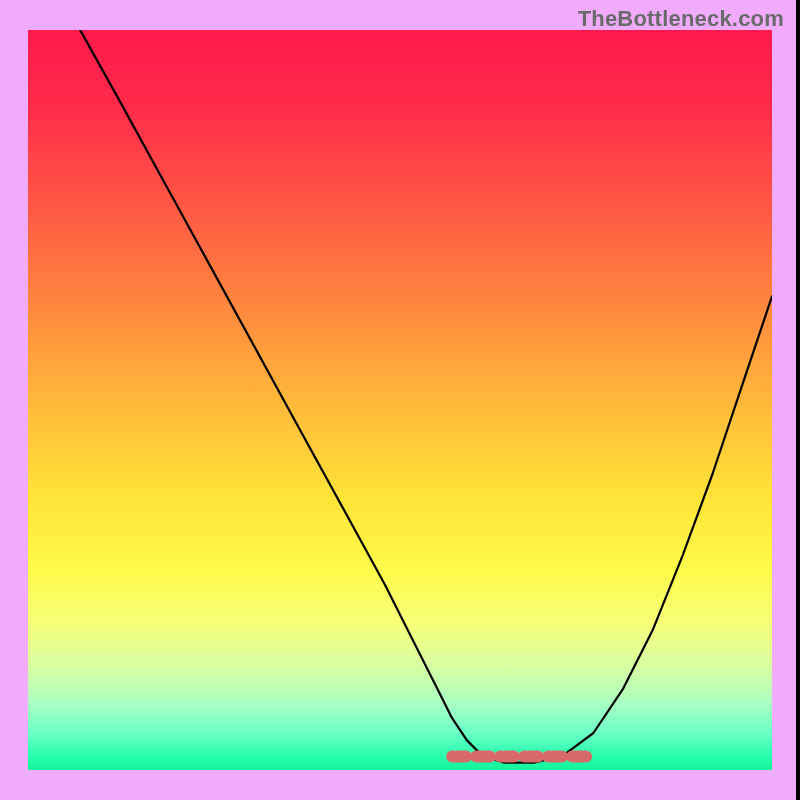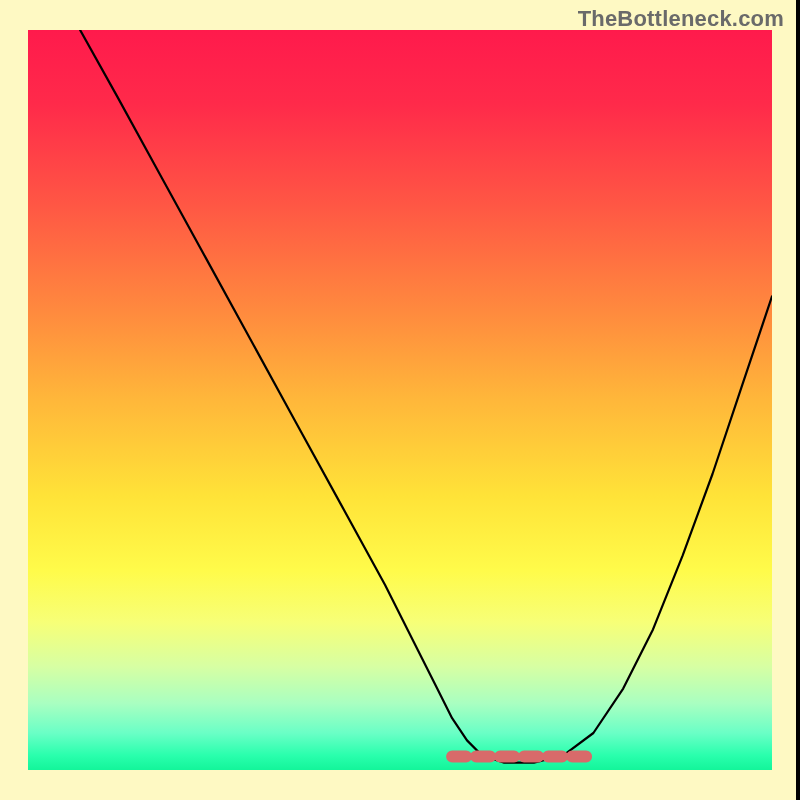--- a/index.html
+++ b/index.html
@@ -1,21 +1,21 @@
 <!DOCTYPE html>
 <html><head>
 <meta charset="utf-8">
 <style>
   * { margin: 0; padding: 0; box-sizing: border-box; }
   html, body { width: 800px; height: 800px; overflow: hidden; background: #000; }
   .stage {
     position: relative;
     width: 796px;
     height: 800px;
-    background: #fef9c3;
+    background: #f0abfc;
   }
   .watermark {
     position: absolute;
     top: 6px;
     right: 12px;
     font-family: Arial, Helvetica, sans-serif;
     font-size: 22px;
     font-weight: 600;
     color: #6a6a6a;
     letter-spacing: 0.2px;

